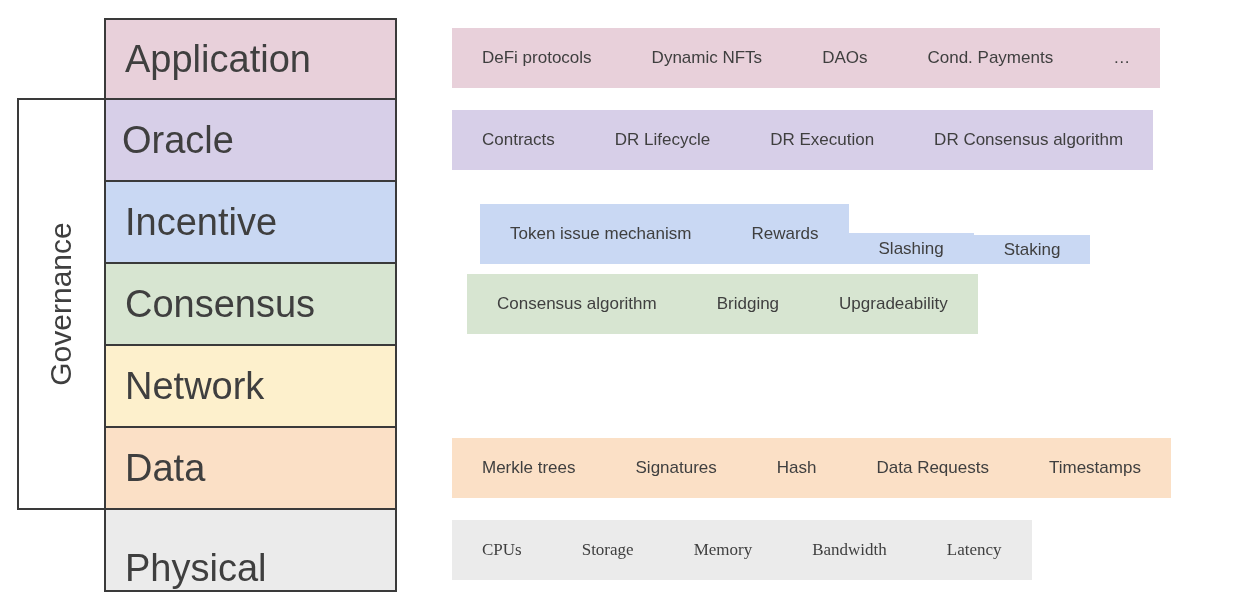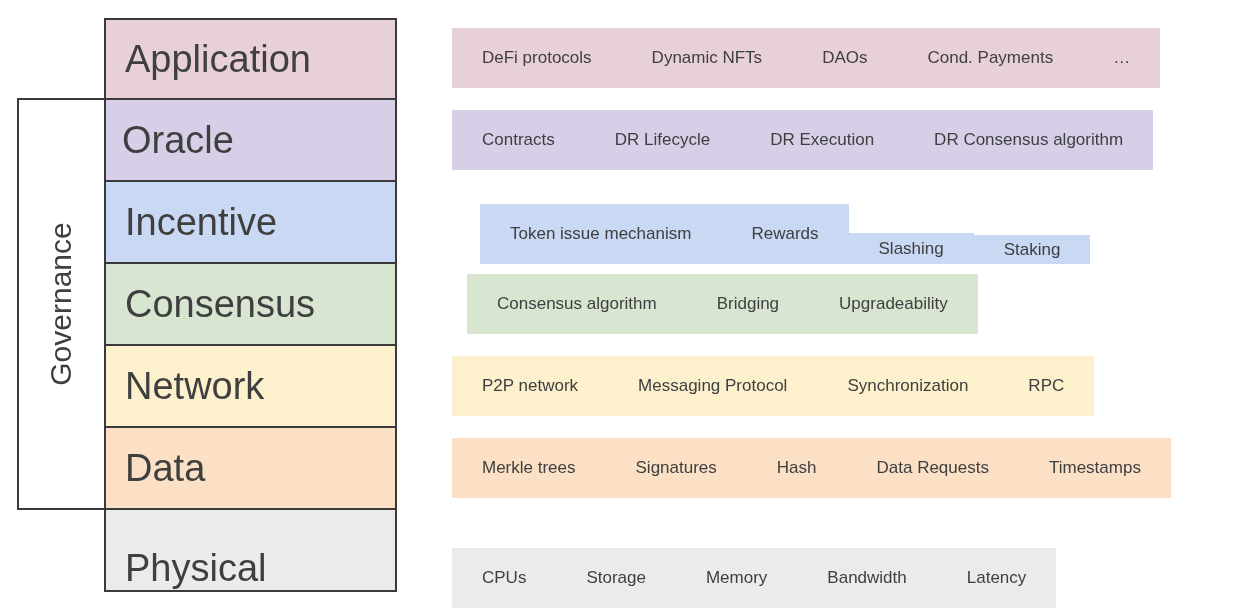--- a/index.html
+++ b/index.html
@@ -119,34 +119,28 @@
         <div class="comp-box" style="background: rgb(201, 216, 243);">Token issue mechanism</div>
         <div class="comp-box" style="background: rgb(201, 216, 243);">Rewards</div>
         <div class="comp-box" style="background: rgb(201, 216, 243); margin-top: 29px;">Slashing</div>
         <div class="comp-box" style="background: rgb(201, 216, 243); margin-top: 31px;">Staking</div>
       </div>
       <div class="comp-row" style="top: 274px; padding-left: 15px;">
         <div class="comp-box" style="background: rgb(215, 229, 209);">Consensus algorithm</div>
         <div class="comp-box" style="background: rgb(215, 229, 209);">Bridging</div>
         <div class="comp-box" style="background: rgb(215, 229, 209);">Upgradeability</div>
       </div>
-      <div class="comp-row" style="top: 356px;">
-        <div class="comp-box" style="background: rgb(253, 240, 204);">P2P network</div>
-        <div class="comp-box" style="background: rgb(253, 240, 204);">Messaging Protocol</div>
-        <div class="comp-box" style="background: rgb(253, 240, 204);">Synchronization</div>
-        <div class="comp-box" style="background: rgb(253, 240, 204);">RPC</div>
-      </div>
       <div class="comp-row" style="top: 438px; justify-content: space-between;">
         <div class="comp-box" style="background: rgb(251, 224, 198);">Merkle trees</div>
         <div class="comp-box" style="background: rgb(251, 224, 198);">Signatures</div>
         <div class="comp-box" style="background: rgb(251, 224, 198);">Hash</div>
         <div class="comp-box" style="background: rgb(251, 224, 198);">Data Requests</div>
         <div class="comp-box" style="background: rgb(251, 224, 198);">Timestamps</div>
       </div>
-      <div class="comp-row" style="top: 548px;">
+      <div class="comp-row" style="top: 520px; font-family: Liberation Serif, serif;">
         <div class="comp-box" style="background: rgb(235, 235, 235);">CPUs</div>
         <div class="comp-box" style="background: rgb(235, 235, 235);">Storage</div>
         <div class="comp-box" style="background: rgb(235, 235, 235);">Memory</div>
         <div class="comp-box" style="background: rgb(235, 235, 235);">Bandwidth</div>
         <div class="comp-box" style="background: rgb(235, 235, 235);">Latency</div>
       </div>
     </div>
 </div>
 
 </body></html>

